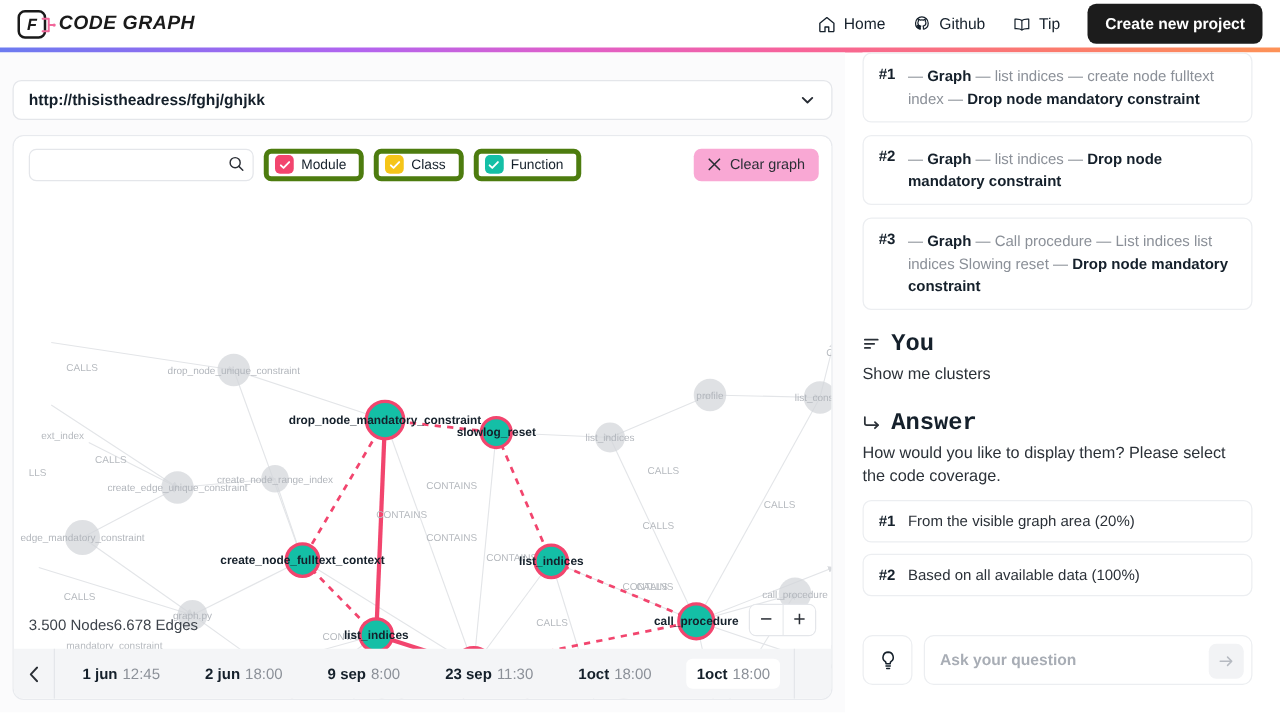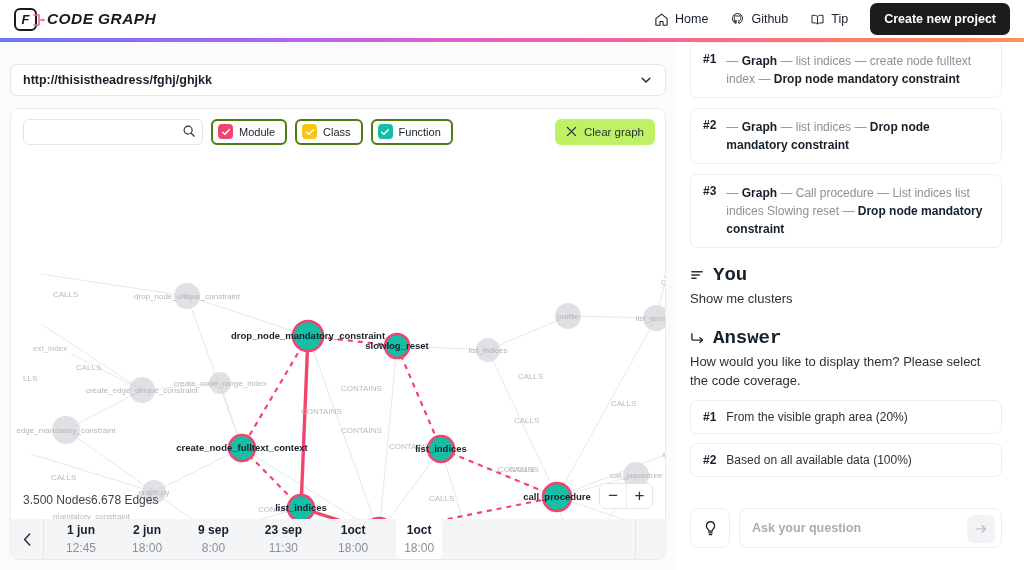--- a/index.html
+++ b/index.html
@@ -62,29 +62,29 @@
   }
   .search-wrap { position:relative; width:180px; height:26px; }
   .search-input {
     width:180px; height:26px; border:1px solid #e4e6ea; border-radius:6px;
     padding:0 26px 0 9px; font-size:11.5px; outline:none;
     font-family:"Liberation Sans", sans-serif; color:#15202b; background:#fff;
   }
   .search-icon { position:absolute; right:7px; top:5px; width:14px; height:14px; }
   .chip {
     display:flex; align-items:center; gap:6px; height:26px;
-    border:2px solid #4d7c0f; border-radius:6px; padding:0 10px 0 5px; background:#fff;
+    border:4px solid #4d7c0f; border-radius:6px; padding:0 10px 0 5px; background:#fff;
     cursor:pointer;
   }
   .chk { width:15px; height:15px; border-radius:4px; display:flex; align-items:center; justify-content:center; }
   .chk svg { width:10px; height:10px; }
   .chip-label { font-size:11px; color:#15202b; }
   .clear-btn {
     margin-left:auto; display:flex; align-items:center; gap:7px; height:26px;
-    background:#bef264; border-radius:6px; padding:0 11px; font-size:11.5px;
+    background:#f9a8d4; border-radius:6px; padding:0 11px; font-size:11.5px;
     color:#2b2f36; cursor:pointer; border:none; font-family:"Liberation Sans", sans-serif;
   }
 
   .canvas { position:absolute; left:0; top:45px; width:656px; height:362px; background:#fff; }
   .canvas svg { position:absolute; left:0; top:0; }
 
   .counts {
     position:absolute; left:12px; bottom:52px; display:flex; 
     font-size:12px; color:#3d434b; z-index:5; pointer-events:none;
   }
@@ -103,21 +103,21 @@
     position:absolute; left:0; bottom:0; width:656px; height:40px;
     background:#f4f5f7; display:flex; align-items:center;
   }
   .tl-arrow {
     width:32px; height:40px; display:flex; align-items:center; justify-content:center;
     color:#2b2f36; font-size:14px; cursor:pointer; flex:0 0 32px;
   }
   .tl-arrow.right { color:#c9ccd2; margin-left:auto; border-left:1px solid #e4e6ea; }
   .tl-track { display:flex; align-items:center; gap:20px; padding-left:14px;
               border-left:1px solid #e4e6ea; height:40px; }
-  .tl-item { display:flex; align-items:center; gap:4px; padding:5px 8px; border-radius:5px; cursor:pointer;flex-direction:column; }
+  .tl-item { display:flex; align-items:flex-start; gap:4px; padding:5px 8px; border-radius:5px; cursor:pointer; }
   .tl-item.active { background:#fff; }
   .tl-d { font-size:12px; font-weight:bold; color:#15202b; }
   .tl-t { font-size:12px; color:#8b9098; }
 
   
   .right-panel { position:absolute; left:690px; top:42px; width:334px; height:528px; background:#fff; }
   .res-card {
     width:312px; border:1px solid #eceef1; border-radius:7px;
     padding:9px 12px; margin-bottom:10px; display:flex; gap:10px;
   }

